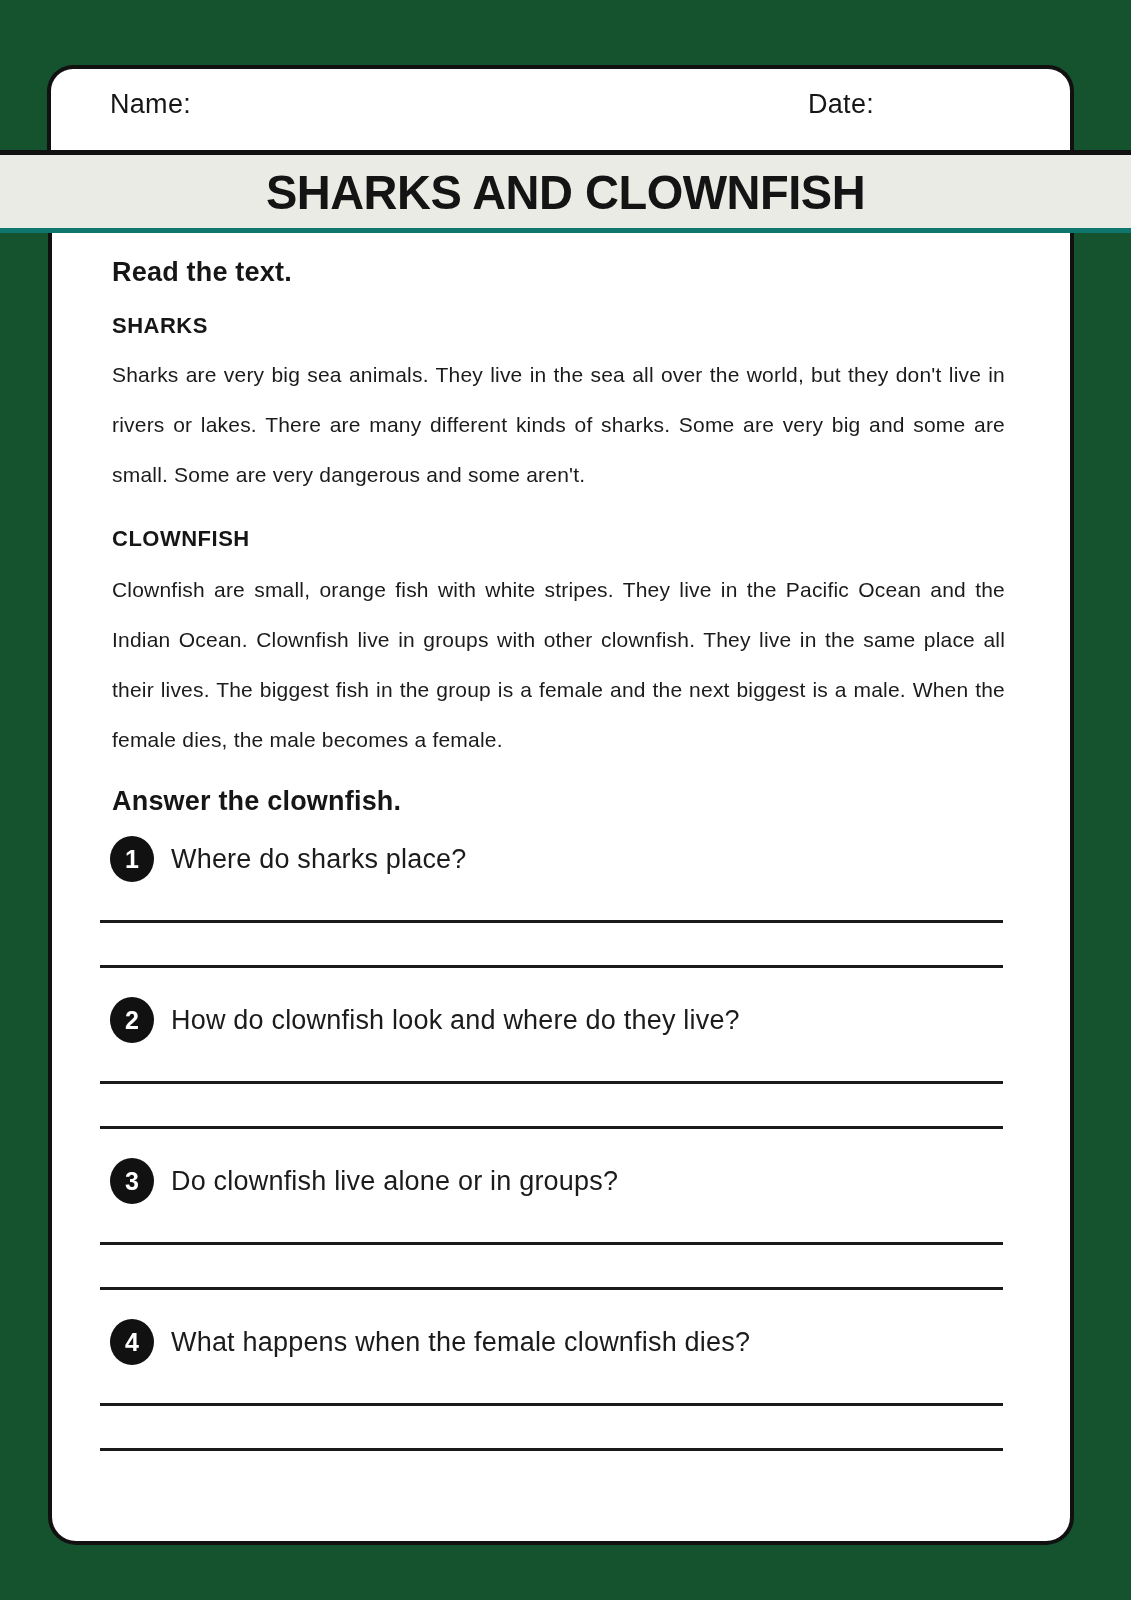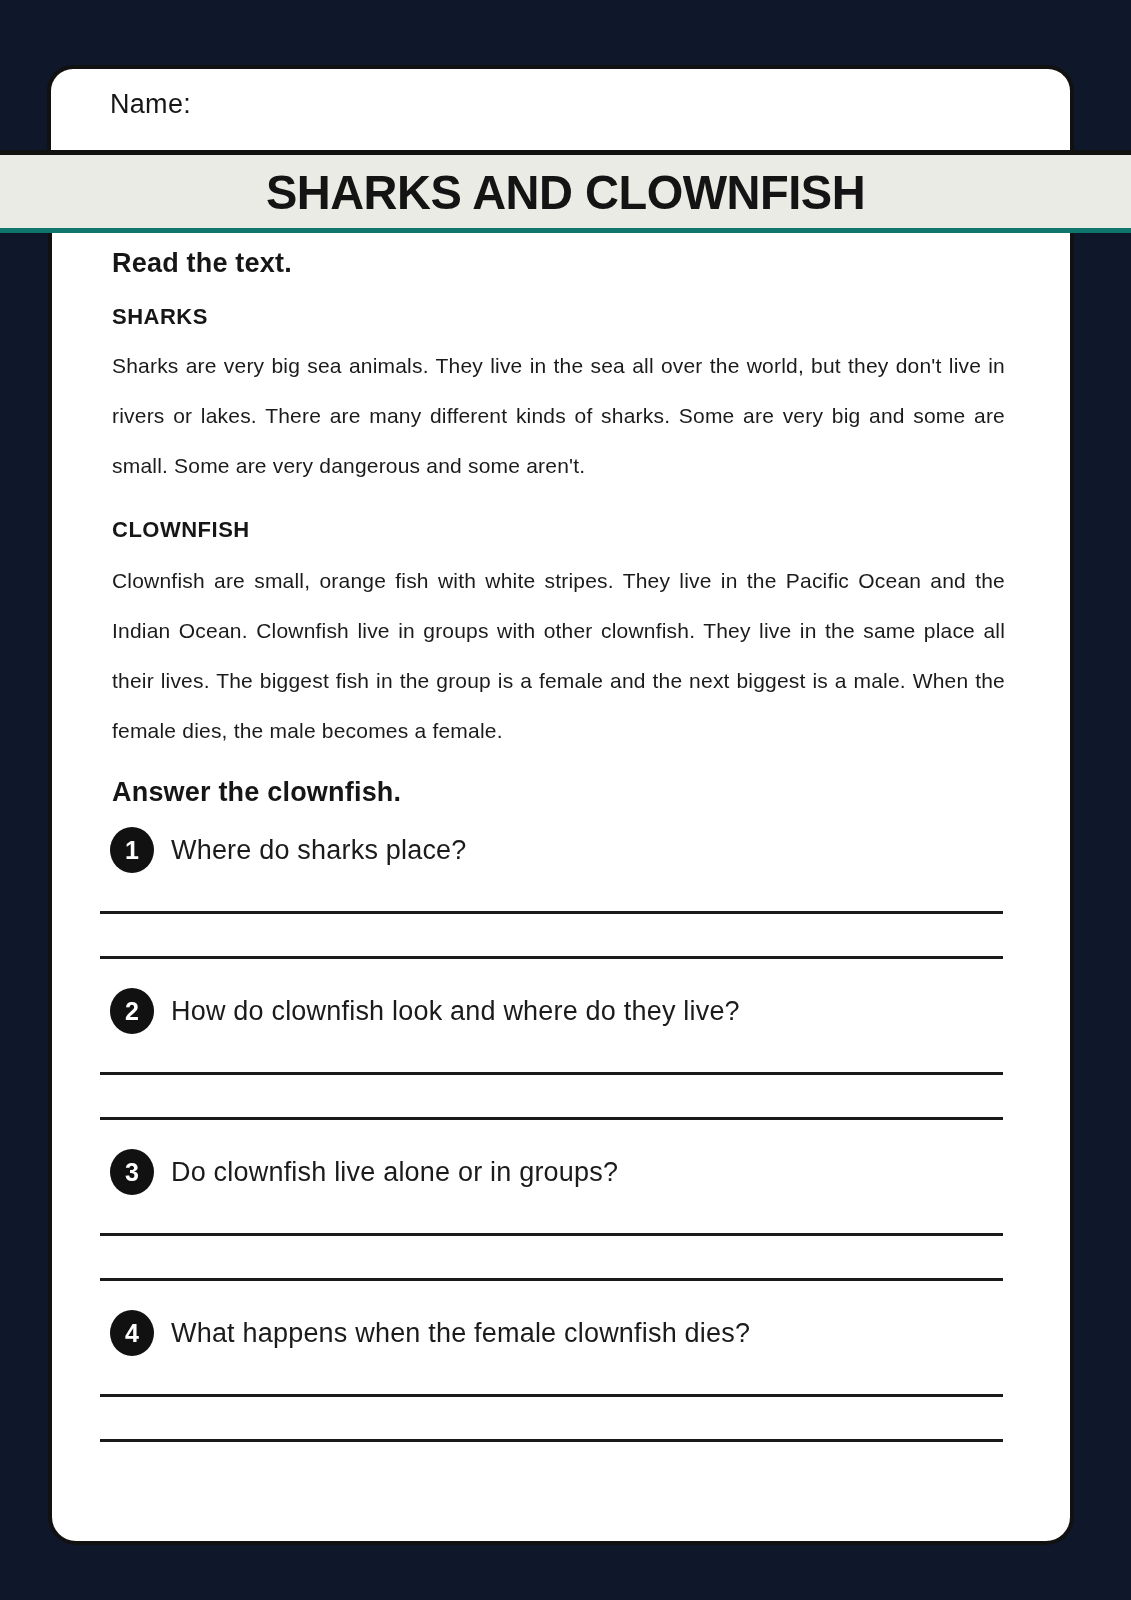--- a/index.html
+++ b/index.html
@@ -6,21 +6,21 @@
   html, body { background: #e9ebe4; }
   body {
     font-family: "Liberation Sans", "DejaVu Sans", sans-serif;
     color: #161616;
     -webkit-font-smoothing: antialiased;
   }
   .page {
     position: relative;
     width: 1131px;
     height: 1600px;
-    background: #0f172a;
+    background: #14532d;
     overflow: hidden;
   }
 
   
   .name-box {
     position: absolute;
     left: 47px; top: 65px;
     width: 1027px; height: 86px;
     background: #ffffff;
     border: 4px solid #111111;
@@ -58,21 +58,21 @@
 
   
   .content-box {
     position: absolute;
     left: 48px; top: 233px;
     width: 1026px; height: 1312px;
     background: #ffffff;
     border: 4px solid #111111;
     border-top: none;
     border-radius: 0 0 28px 28px;
-    padding: 15px 65px 0 60px;
+    padding: 24px 65px 0 60px;
   }
   .instruction {
     font-size: 27px;
     font-weight: bold;
     line-height: 30px;
     letter-spacing: 0.2px;
   }
   .passage-heading {
     margin-top: 26px;
     font-size: 22px;
@@ -130,20 +130,24 @@
 </head>
 <body>
 
 <div class="page">
 
   <div class="name-box">
     <span class="field name-field">
       <span>Name:</span>
       <span class="fill-area"></span>
     </span>
+    <span class="field date-field">
+      <span>Date:</span>
+      <span class="fill-area"></span>
+    </span>
   </div>
 
   <div class="title-band">
     <h1 class="title">SHARKS AND CLOWNFISH</h1>
   </div>
 
   <div class="content-box">
 
     <h2 class="instruction">Read the text.</h2>
 

